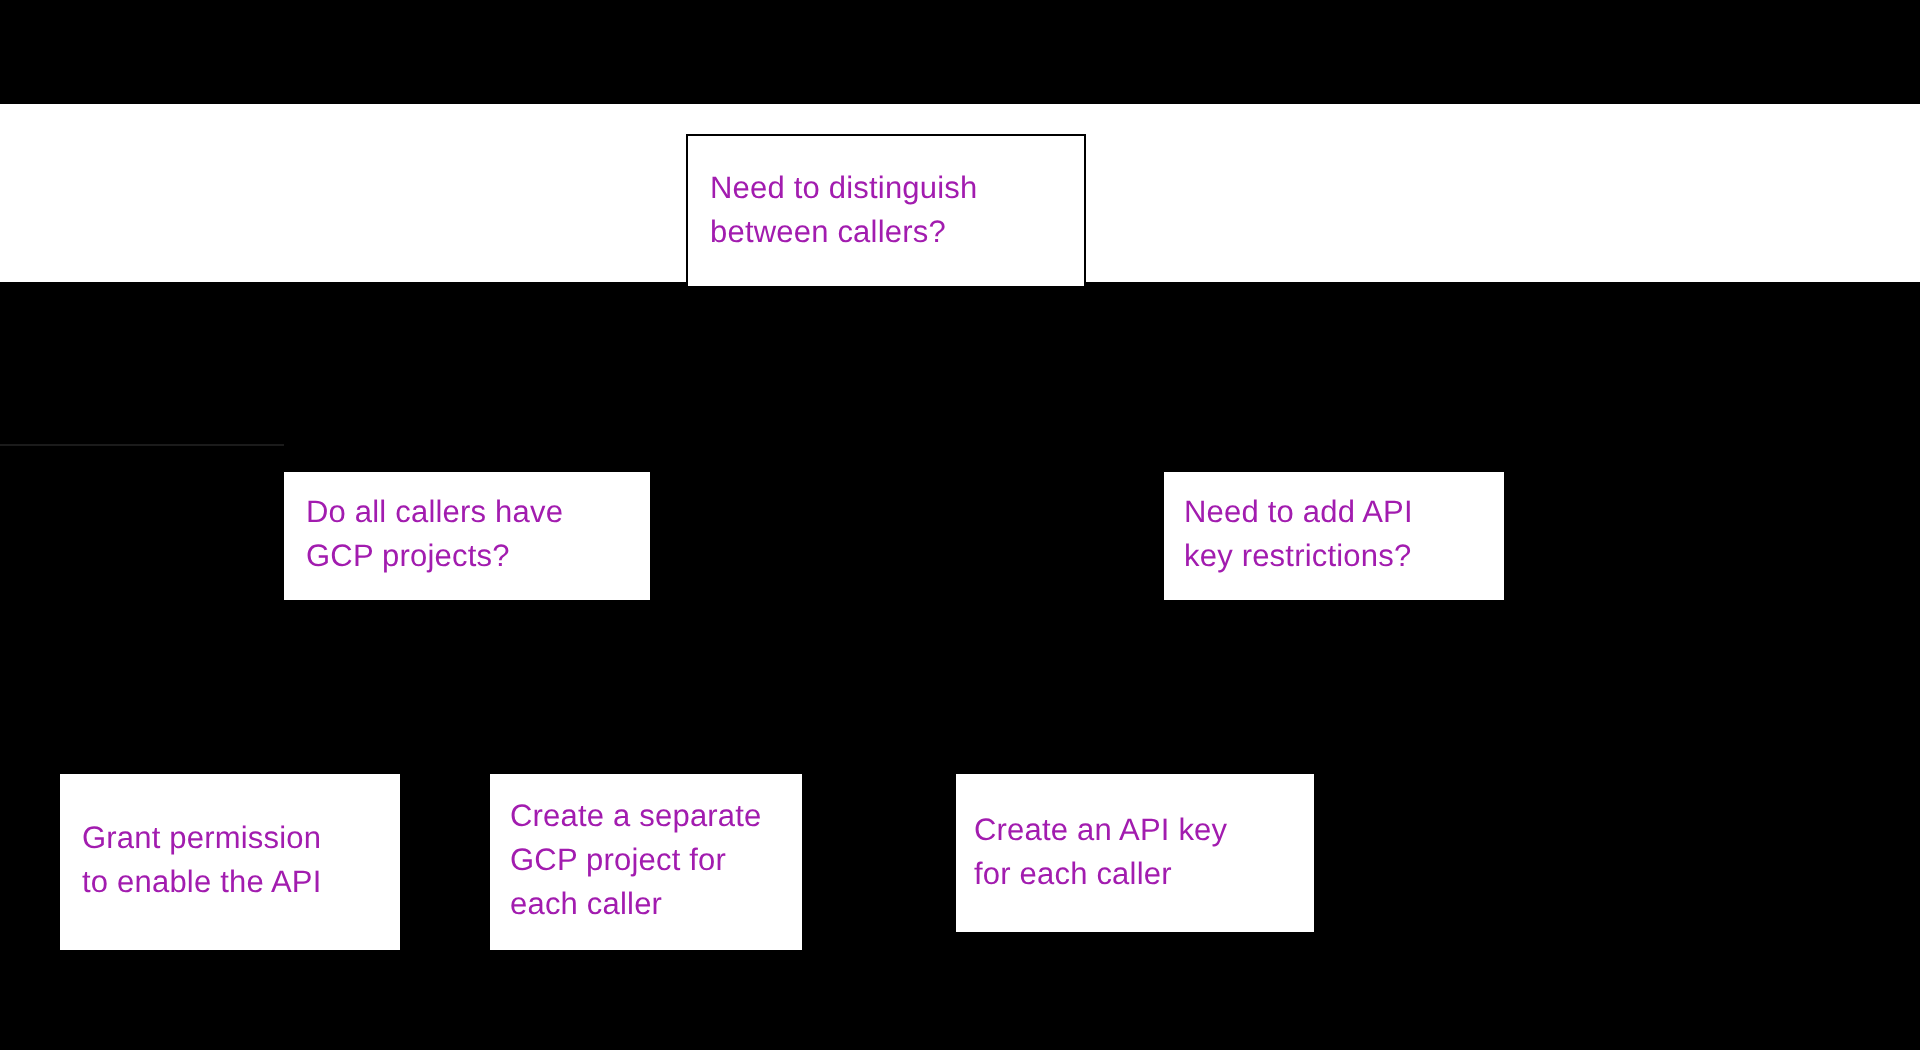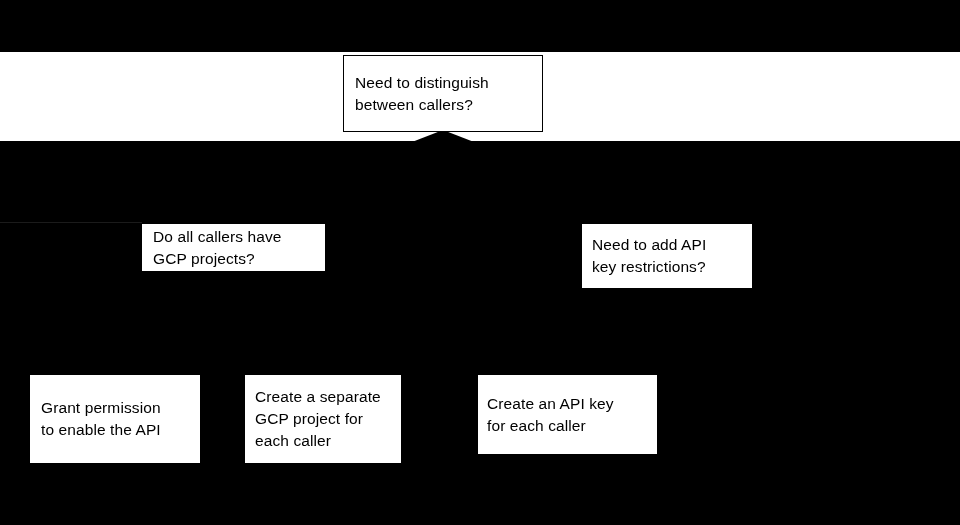--- a/index.html
+++ b/index.html
@@ -42,48 +42,49 @@
     height: 12px;
     background: #000000;
     clip-path: polygon(0% 100%, 50% 0%, 100% 100%);
   }
 
   
   .node {
     position: absolute;
     box-sizing: border-box;
     background: #ffffff;
-    color: #000000;
+    color: #a21caf;
     display: flex;
     align-items: center;
     font-size: 15.5px;
     line-height: 1.42;
     letter-spacing: 0.1px;
     white-space: pre-line;
     padding: 0 10px;
+    margin-top: 12px;
   }
   .node.bordered {
     border: 1px solid #000000;
   }
 
   
   #node-root {
     left: 343px;
     top: 55px;
     width: 200px;
     height: 77px;
     padding-left: 11px;
   }
 
   
   #node-gcp-projects {
     left: 142px;
     top: 224px;
     width: 183px;
-    height: 47px;
+    height: 64px;
     padding-left: 11px;
   }
   #node-key-restrictions {
     left: 582px;
     top: 224px;
     width: 170px;
     height: 64px;
     padding-left: 10px;
   }
 

